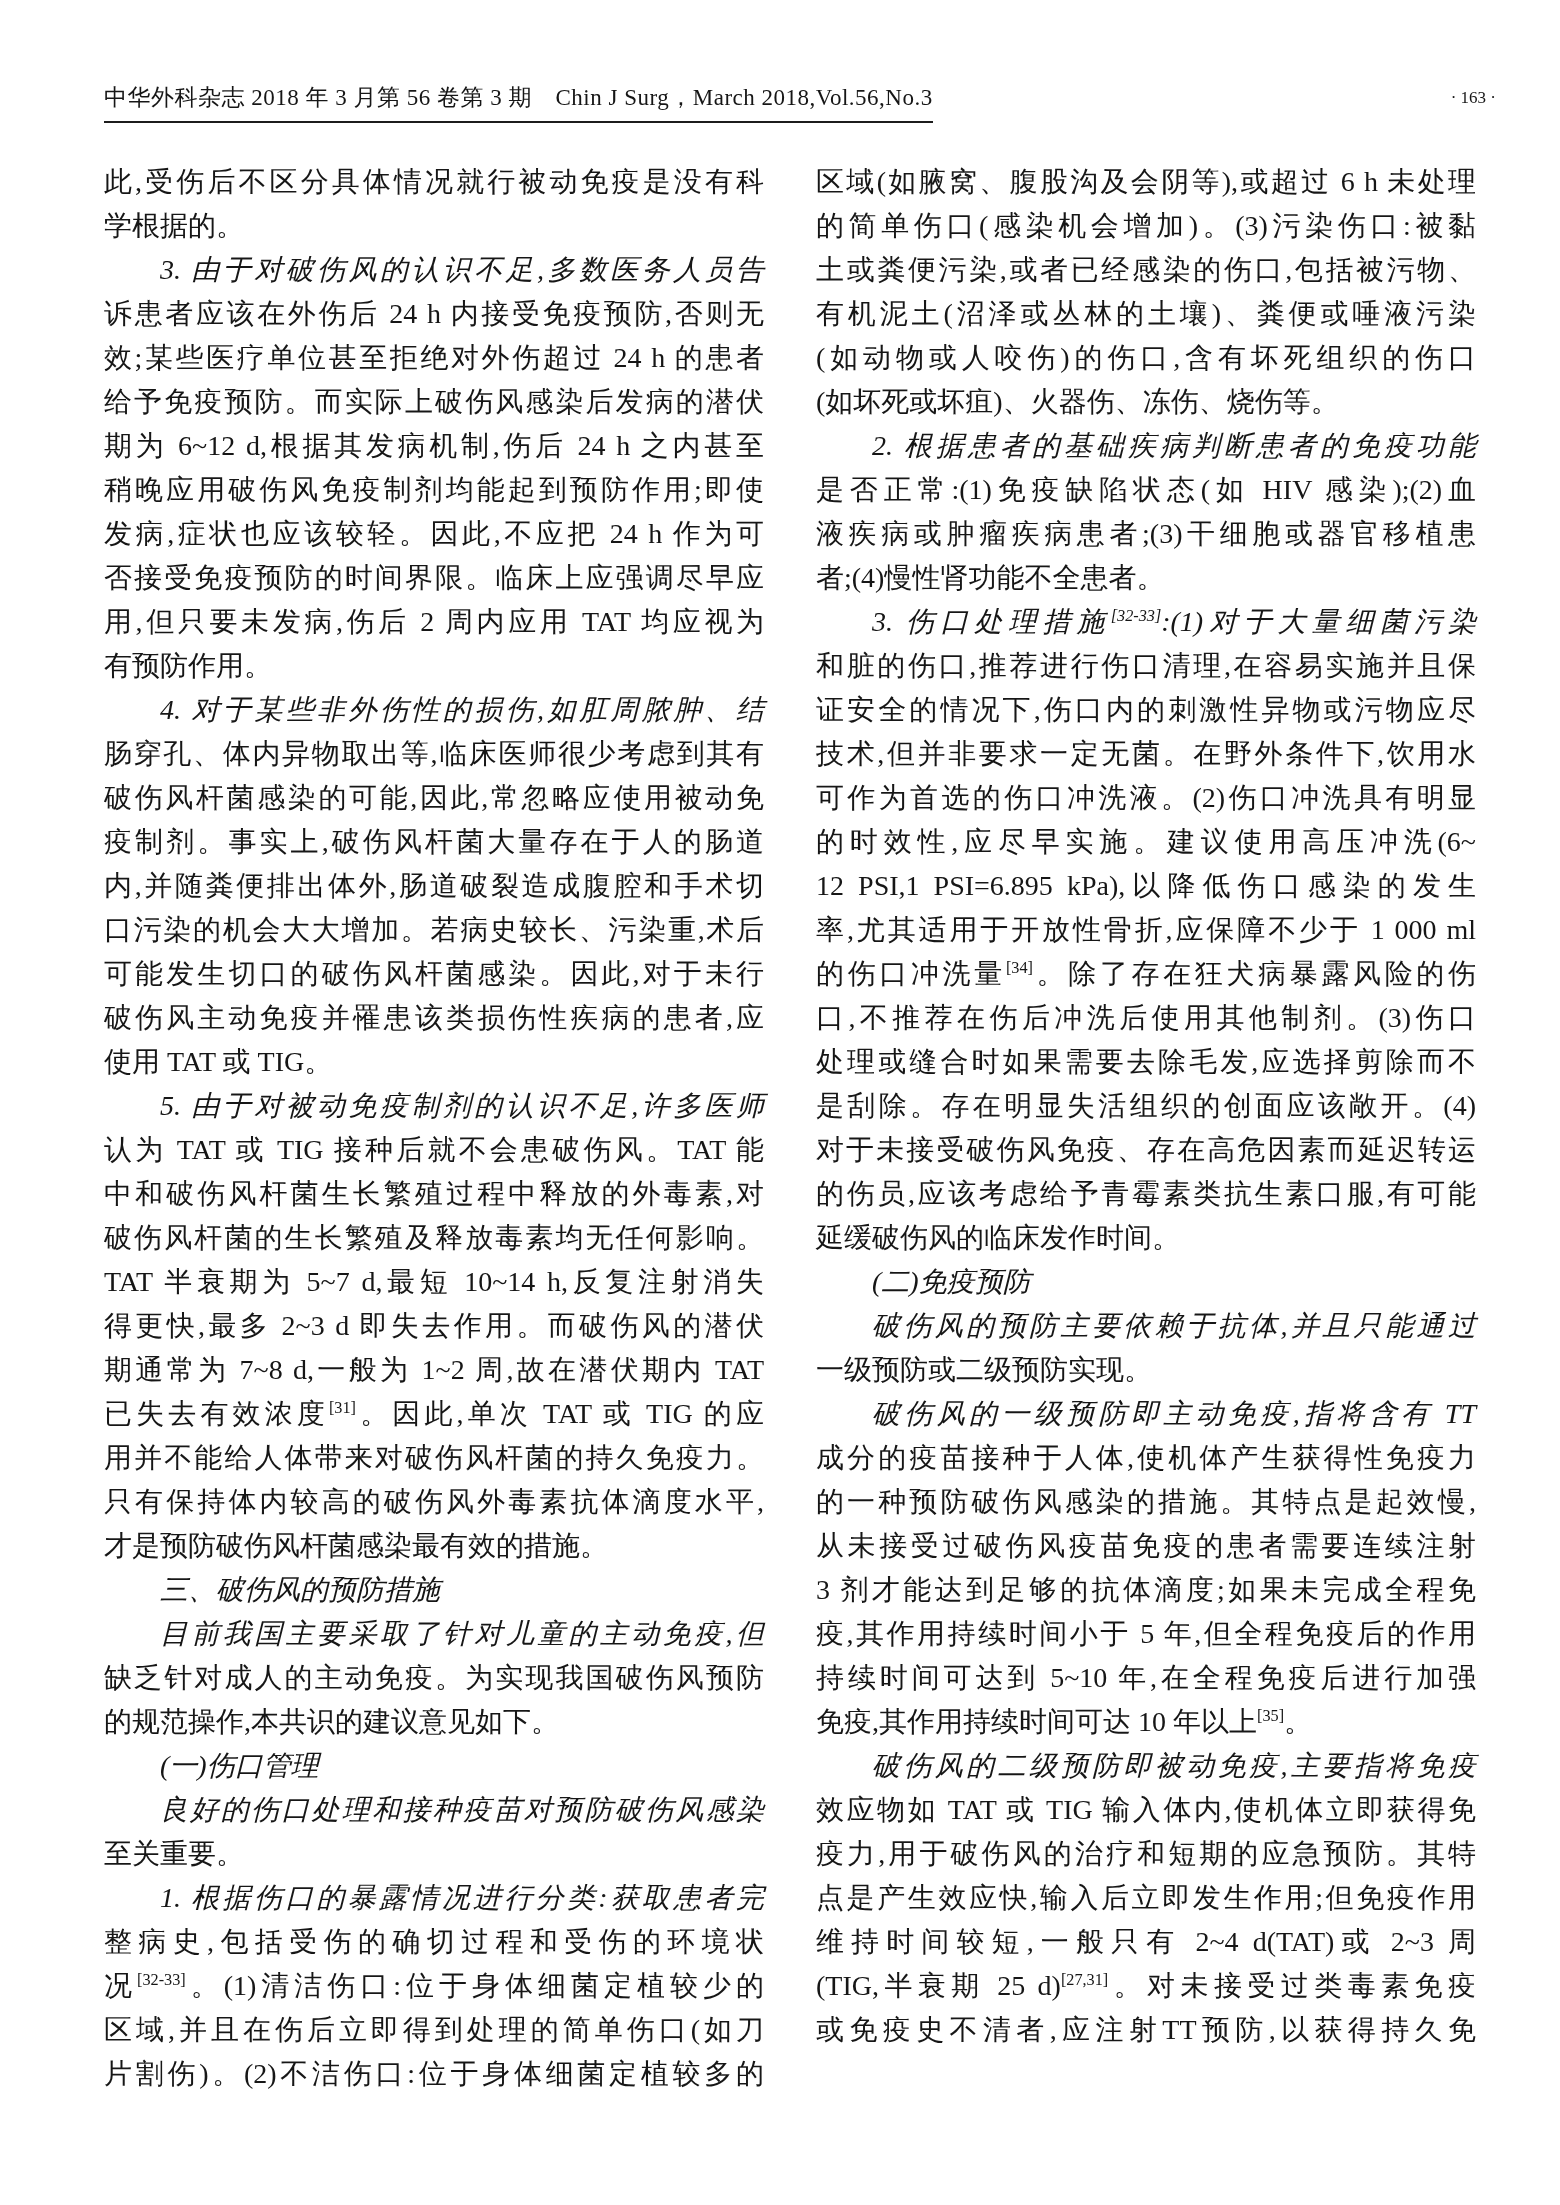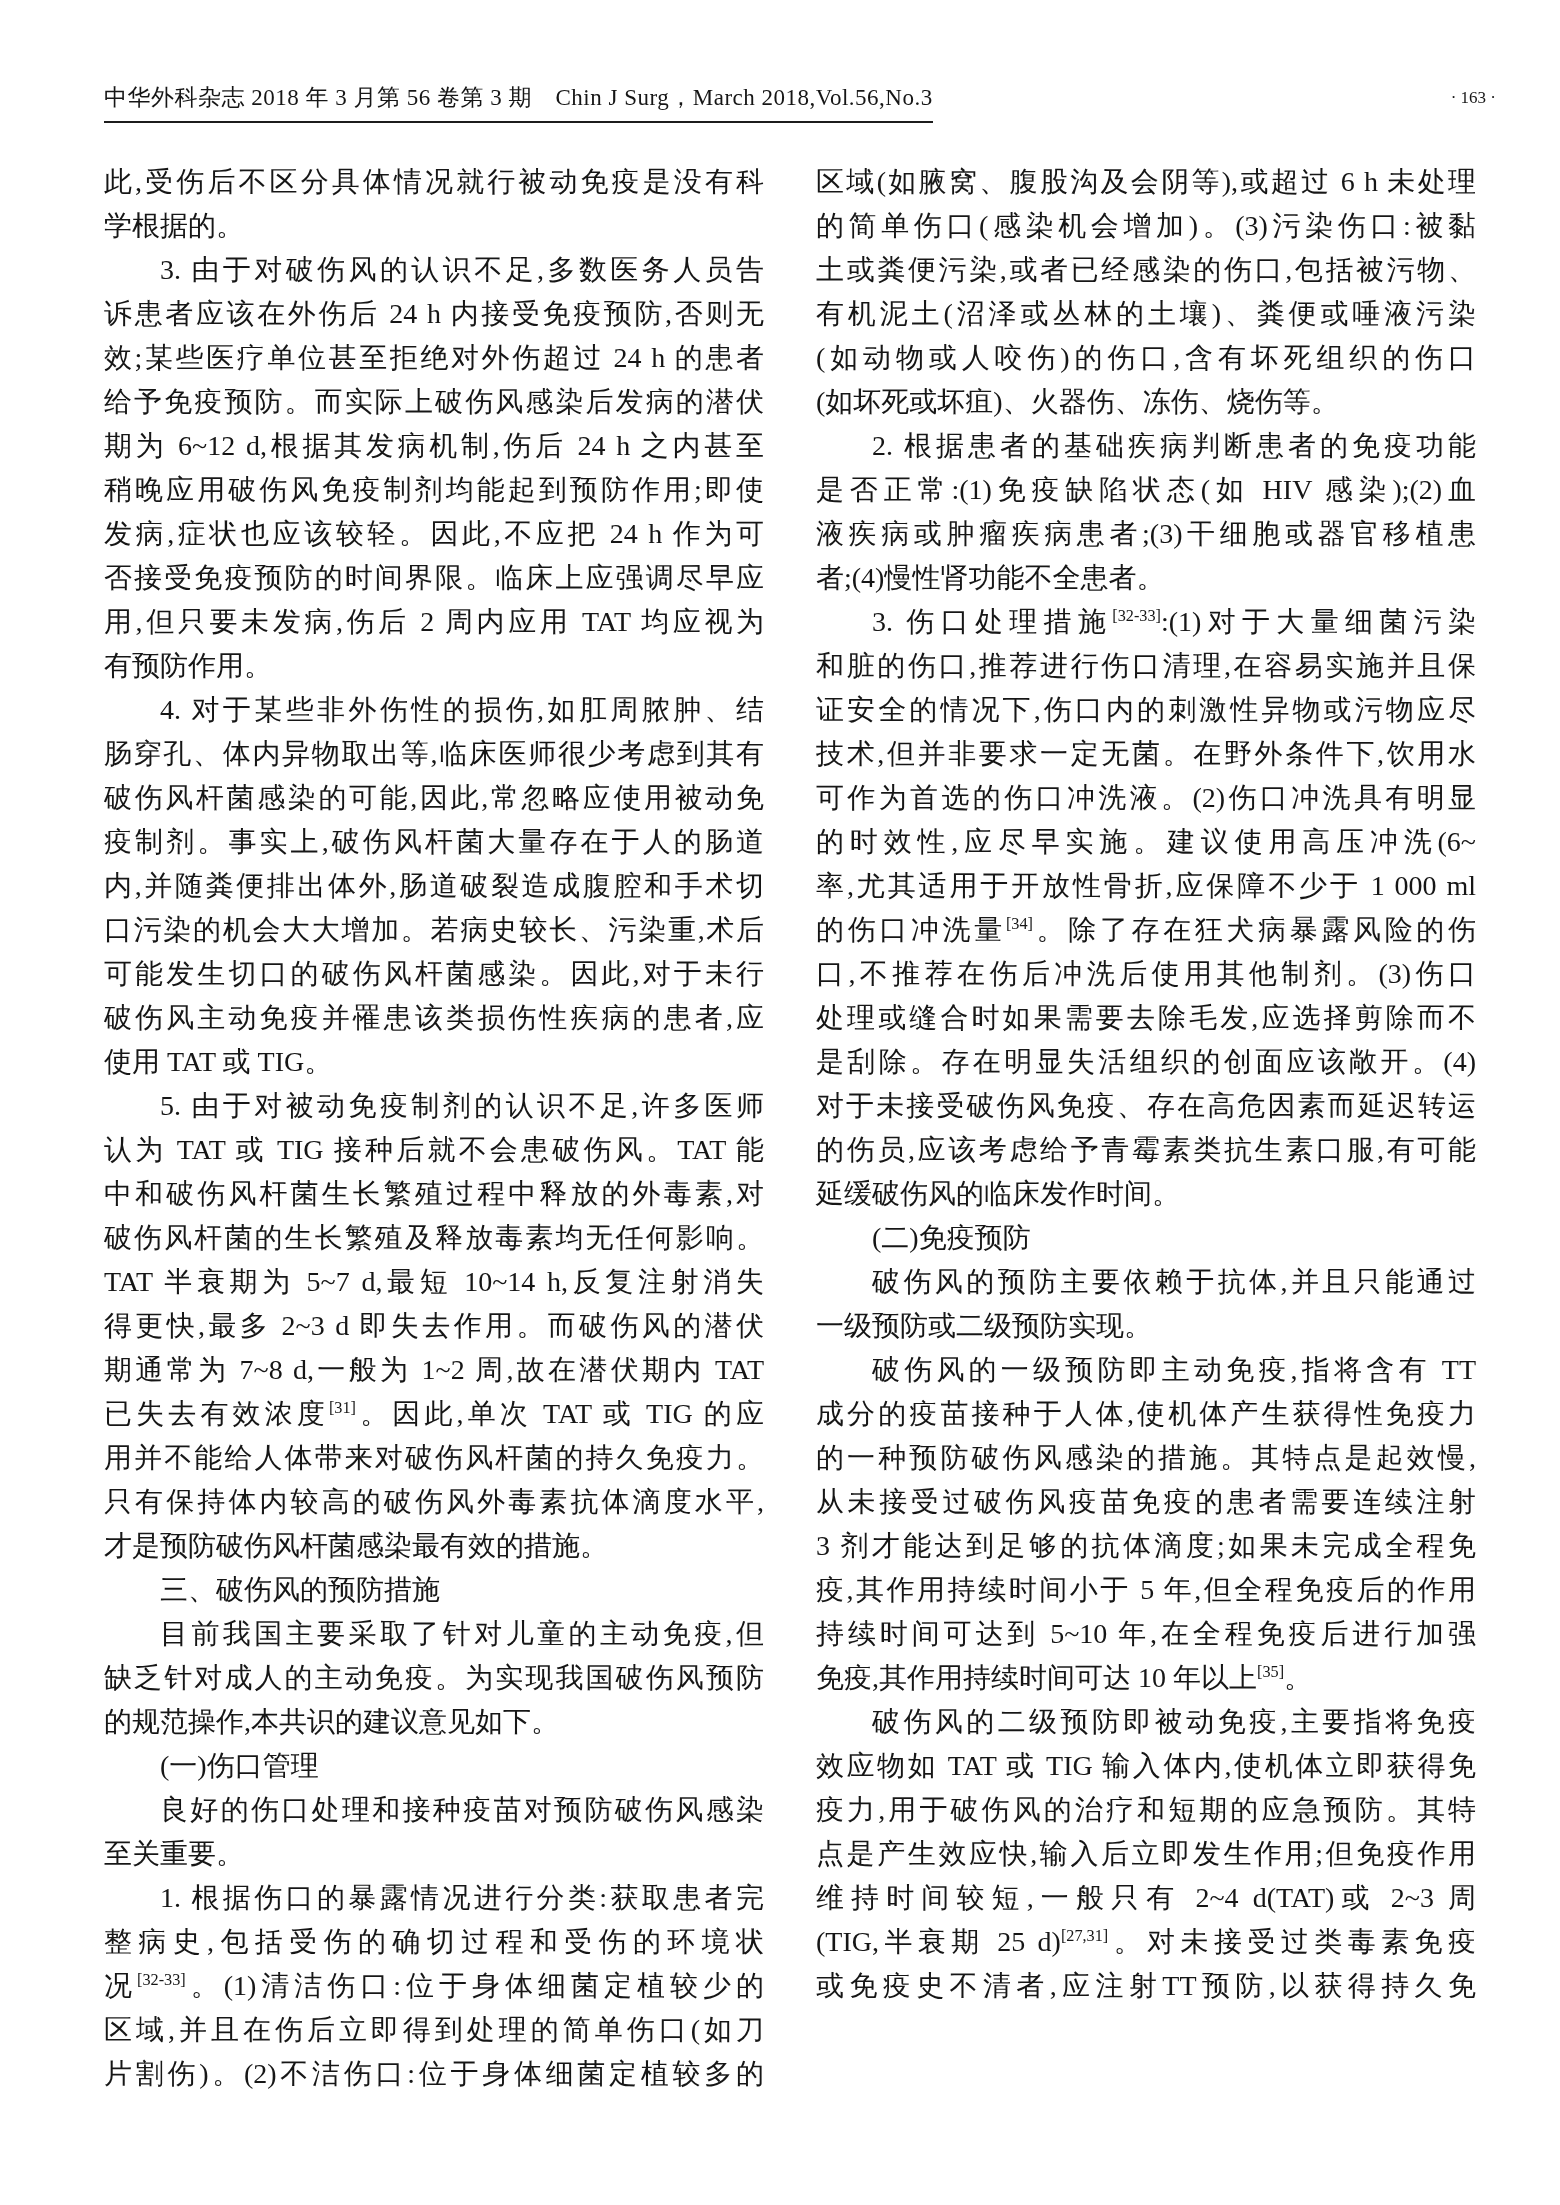--- a/index.html
+++ b/index.html
@@ -31,21 +31,21 @@
     font-size:28px;
   }
   .column-left{left:95px;}
   .column-right{left:807px;}
   .line{
     height:44px;line-height:44px;
     text-align:justify;
     text-align-last:justify;
   }
   .line.end{text-align-last:left;}
-  .line.indent{text-indent:2em;}
+  .line.indent{text-indent:2em;font-style:italic;}
   .line sup{
     font-size:0.58em;
     vertical-align:super;
     line-height:0;
   }
 </style>
 </head>
 <body>
 
 <div class="page">
@@ -111,20 +111,21 @@
       <div class="line indent">2. 根据患者的基础疾病判断患者的免疫功能</div>
       <div class="line">是否正常:(1)免疫缺陷状态(如 HIV 感染);(2)血</div>
       <div class="line">液疾病或肿瘤疾病患者;(3)干细胞或器官移植患</div>
       <div class="line end">者;(4)慢性肾功能不全患者。</div>
       <div class="line indent">3. 伤口处理措施<sup>[32-33]</sup>:(1)对于大量细菌污染</div>
       <div class="line">和脏的伤口,推荐进行伤口清理,在容易实施并且保</div>
       <div class="line">证安全的情况下,伤口内的刺激性异物或污物应尽</div>
       <div class="line">技术,但并非要求一定无菌。在野外条件下,饮用水</div>
       <div class="line">可作为首选的伤口冲洗液。(2)伤口冲洗具有明显</div>
       <div class="line">的时效性,应尽早实施。建议使用高压冲洗(6~</div>
+      <div class="line">12 PSI,1 PSI=6.895 kPa),以降低伤口感染的发生</div>
       <div class="line">率,尤其适用于开放性骨折,应保障不少于 1 000 ml</div>
       <div class="line">的伤口冲洗量<sup>[34]</sup>。除了存在狂犬病暴露风险的伤</div>
       <div class="line">口,不推荐在伤后冲洗后使用其他制剂。(3)伤口</div>
       <div class="line">处理或缝合时如果需要去除毛发,应选择剪除而不</div>
       <div class="line">是刮除。存在明显失活组织的创面应该敞开。(4)</div>
       <div class="line">对于未接受破伤风免疫、存在高危因素而延迟转运</div>
       <div class="line">的伤员,应该考虑给予青霉素类抗生素口服,有可能</div>
       <div class="line end">延缓破伤风的临床发作时间。</div>
       <div class="line indent end">(二)免疫预防</div>
       <div class="line indent">破伤风的预防主要依赖于抗体,并且只能通过</div>

